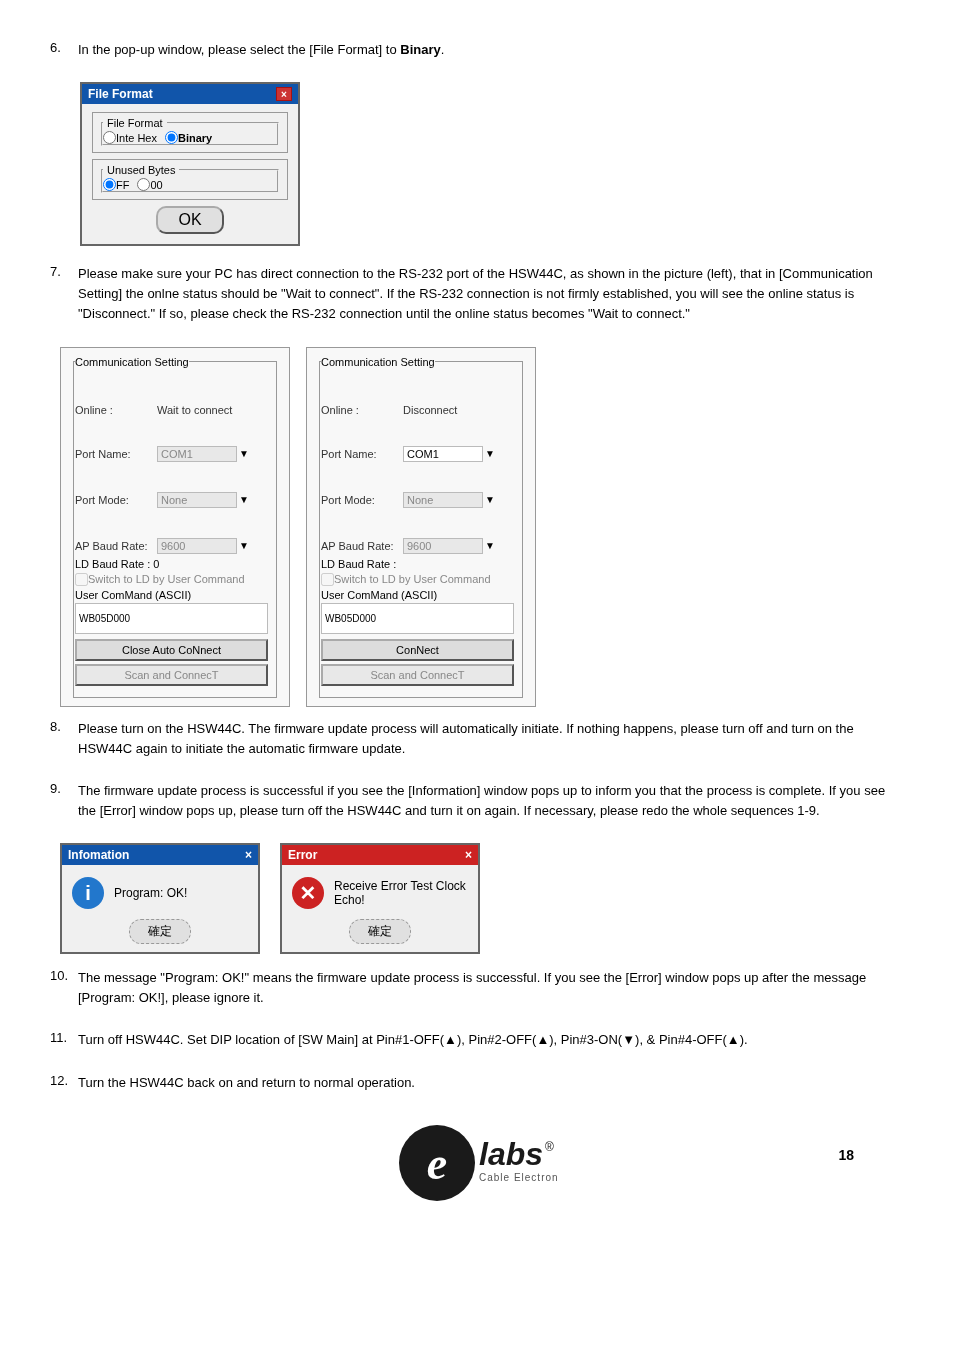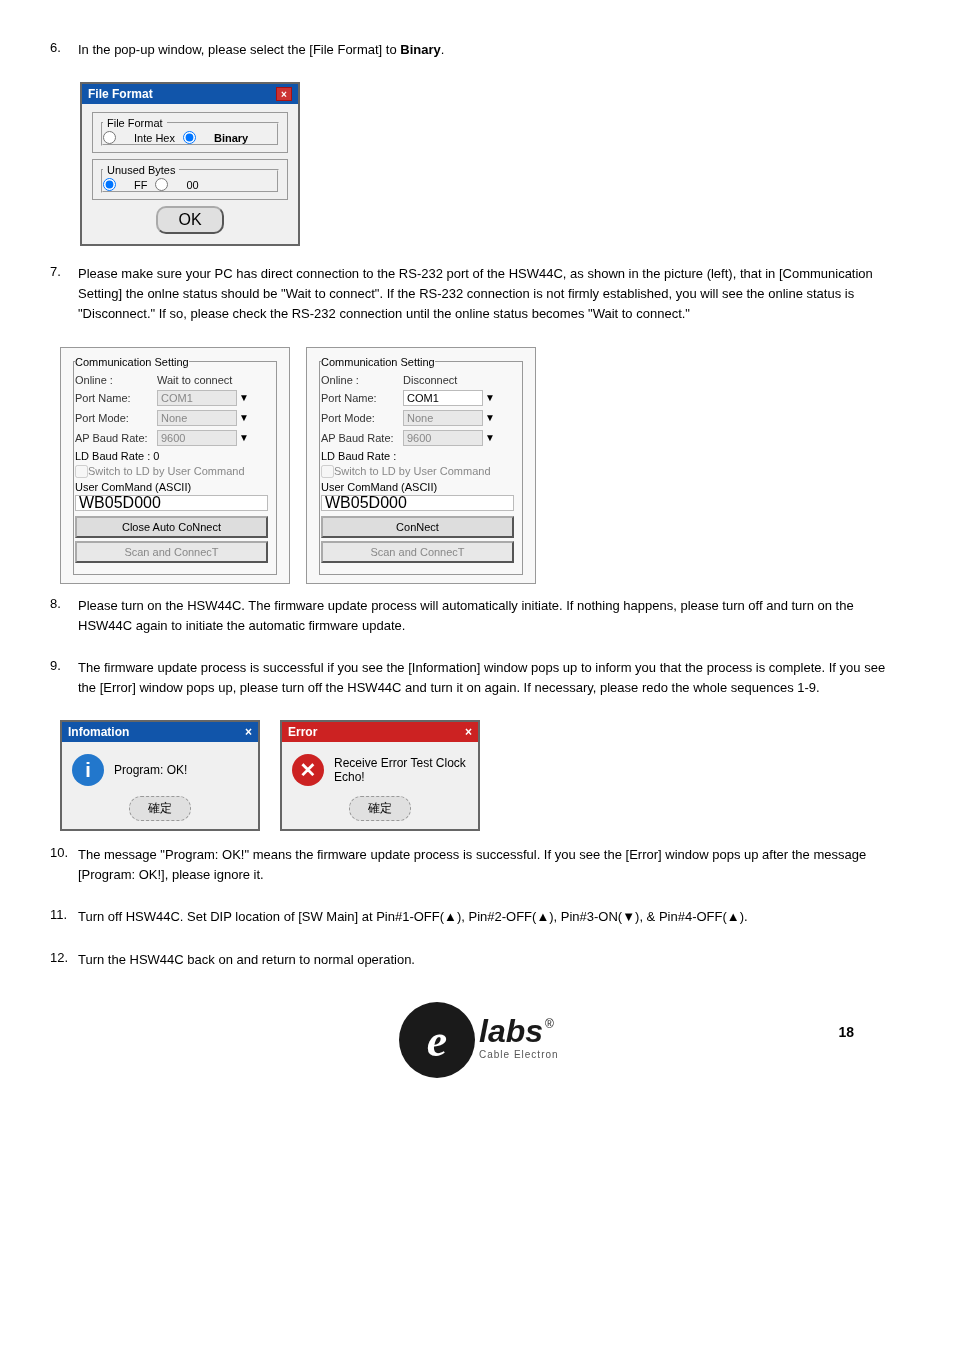--- a/index.html
+++ b/index.html
@@ -83,21 +83,21 @@
     .radio-row {
       display: flex;
       align-items: center;
       gap: 8px;
       font-size: 11px;
       margin-top: 2px;
     }
     .radio-row label {
       display: flex;
       align-items: center;
-      gap: 18px;
+      gap: 0;
     }
     .ok-btn {
       display: block;
       margin: 6px auto 2px auto;
       padding: 3px 20px;
       background: #e0e0e0;
       border: 2px outset #aaa;
       font-size: 16px;
       cursor: pointer;
       border-radius: 10px;
@@ -122,20 +122,21 @@
       padding: 6px 8px 8px 1px;
     }
     .comm-panel fieldset legend {
       font-size: 11px;
       font-weight: normal;
     }
     .comm-row {
       display: flex;
       align-items: center;
       margin-bottom: 4px;
+      margin-top: 30px;
     }
     .comm-label {
       width: 82px;
       font-size: 11px;
       color: #333;
     }
     .comm-value {
       font-size: 11px;
       color: #333;
     }
@@ -159,22 +160,22 @@
       color: #888;
     }
     .comm-ascii-label {
       font-size: 11px;
       margin: 3px 0 2px 0;
     }
     .comm-ascii-input {
       border: 1px solid #bbb;
       background: #fff;
       width: 100%;
-      height: 16px;
-      font-size: 16px;
+      height: 31px;
+      font-size: 10px;
       padding: 1px 3px;
       display: block;
       margin-bottom: 5px;
     }
     .comm-btn {
       display: block;
       width: 100%;
       text-align: center;
       padding: 3px 0;
       margin: 3px 0;

